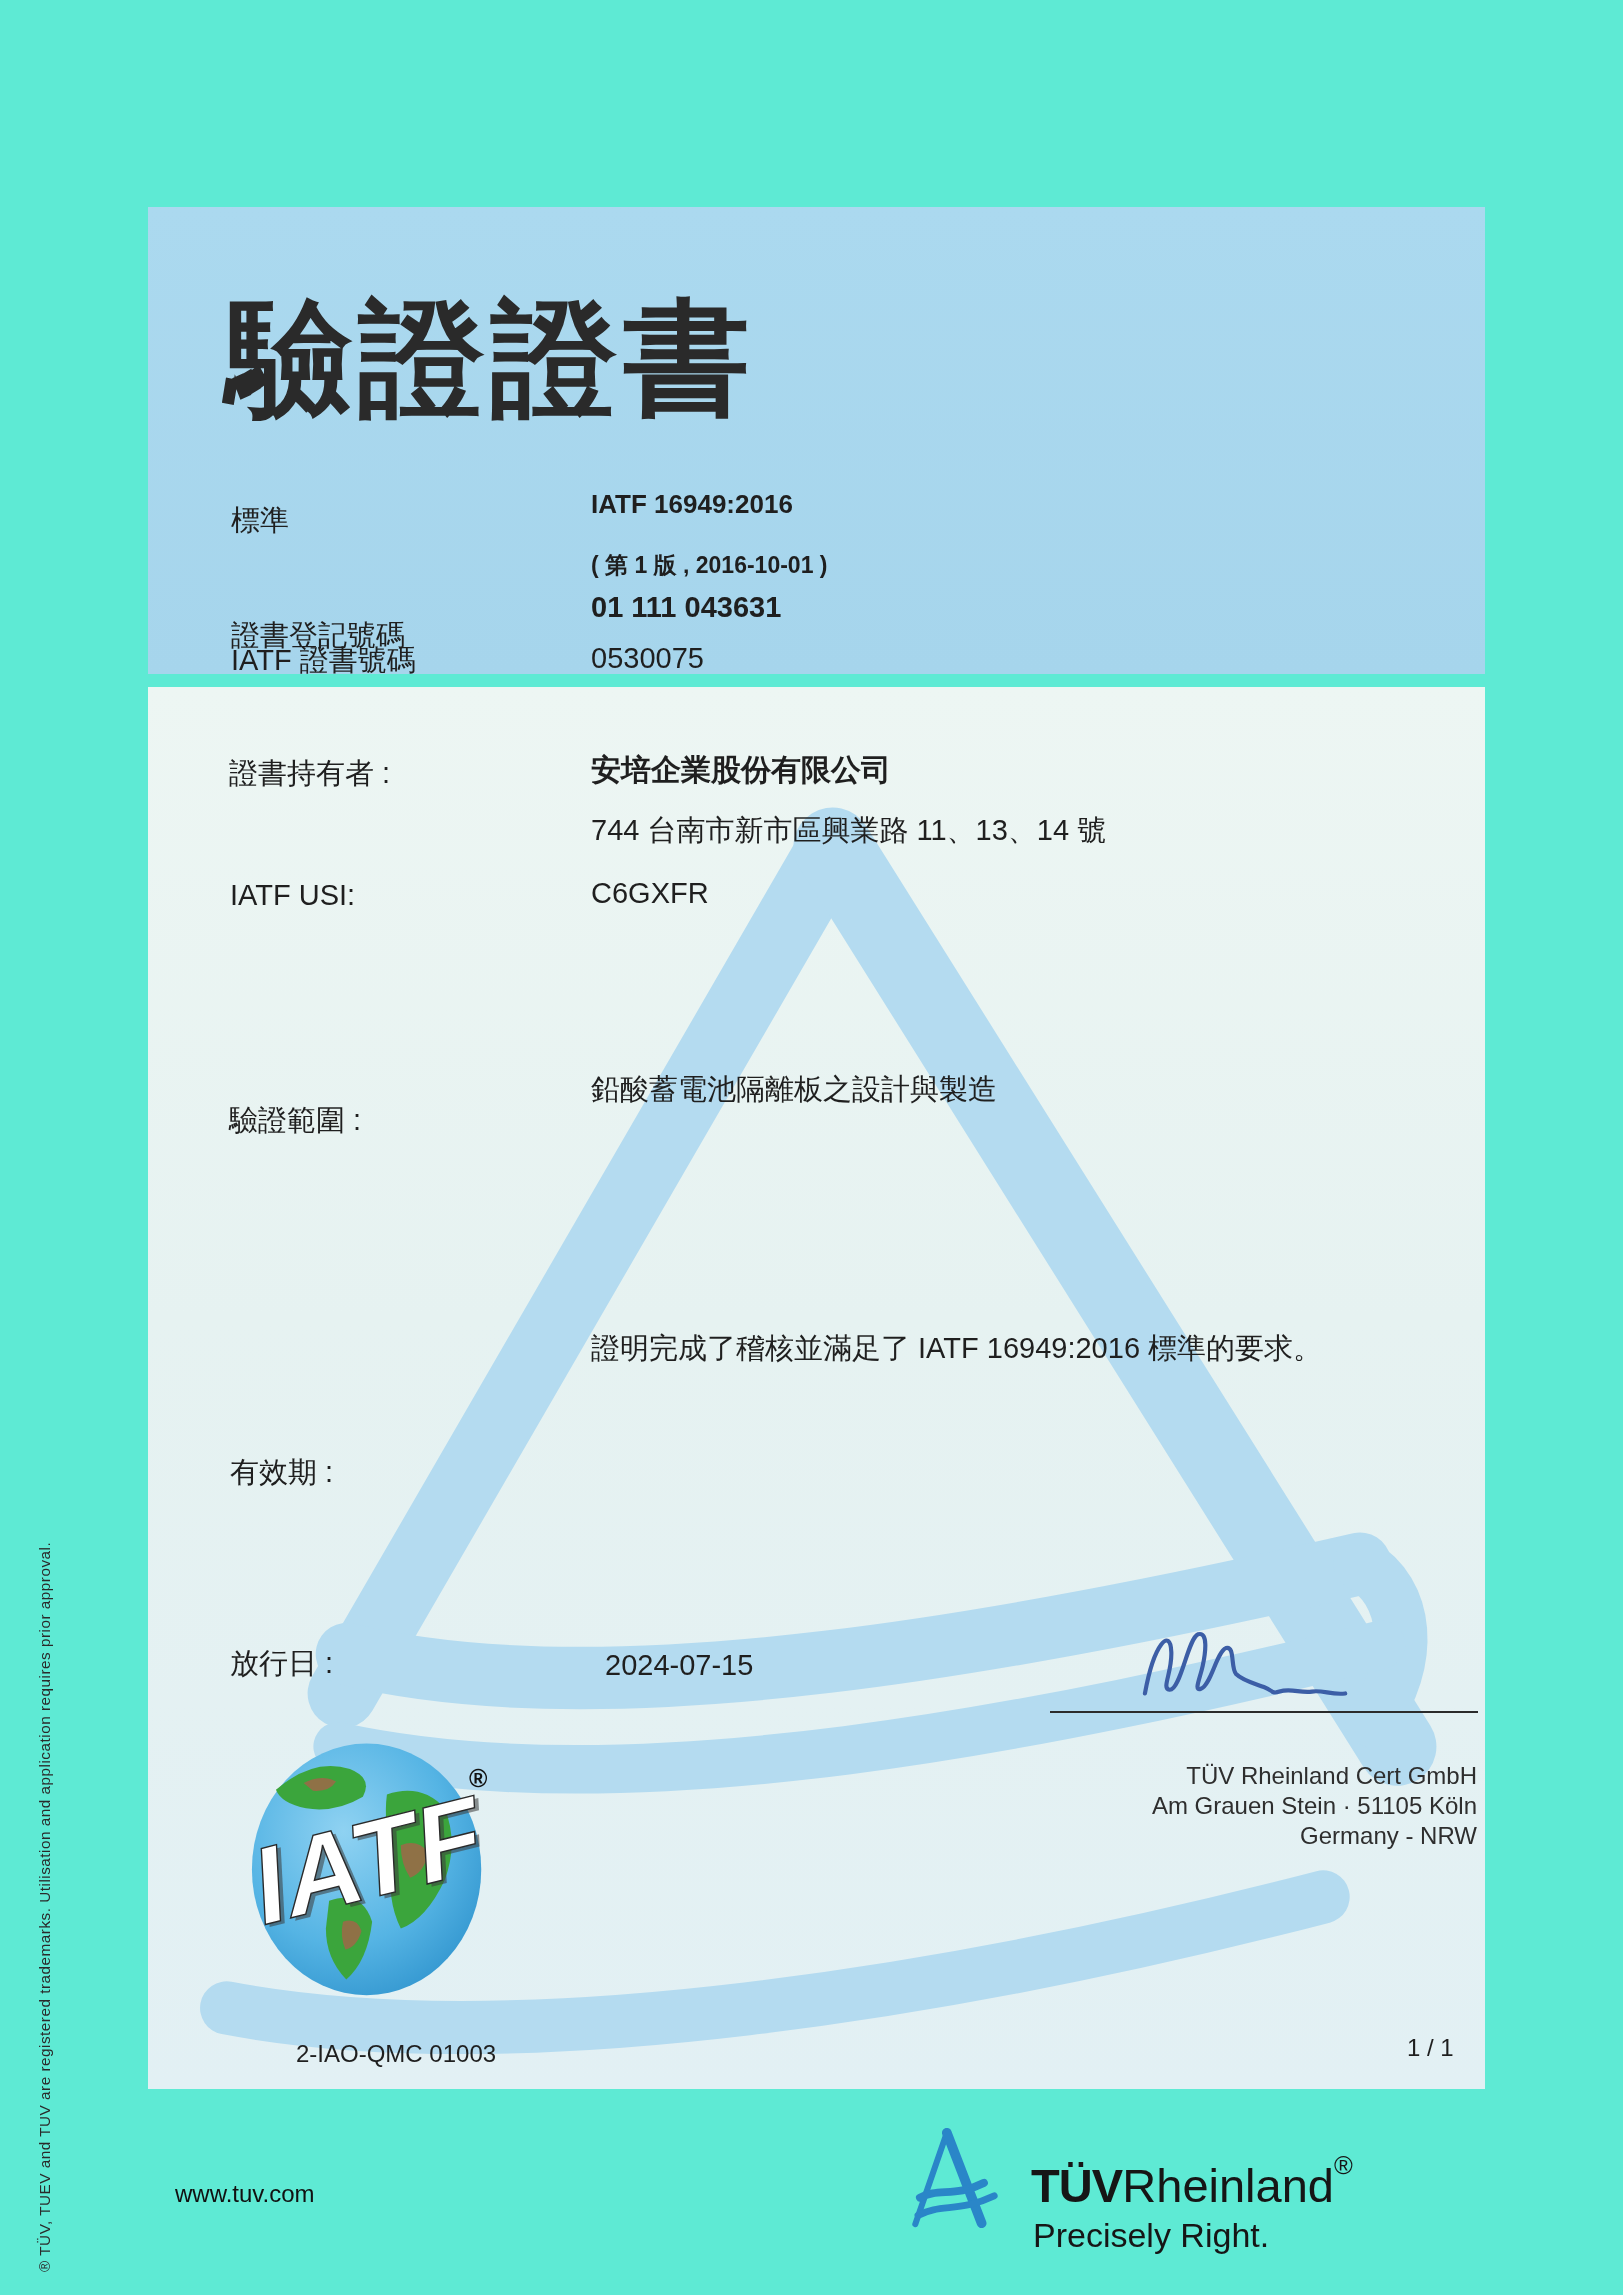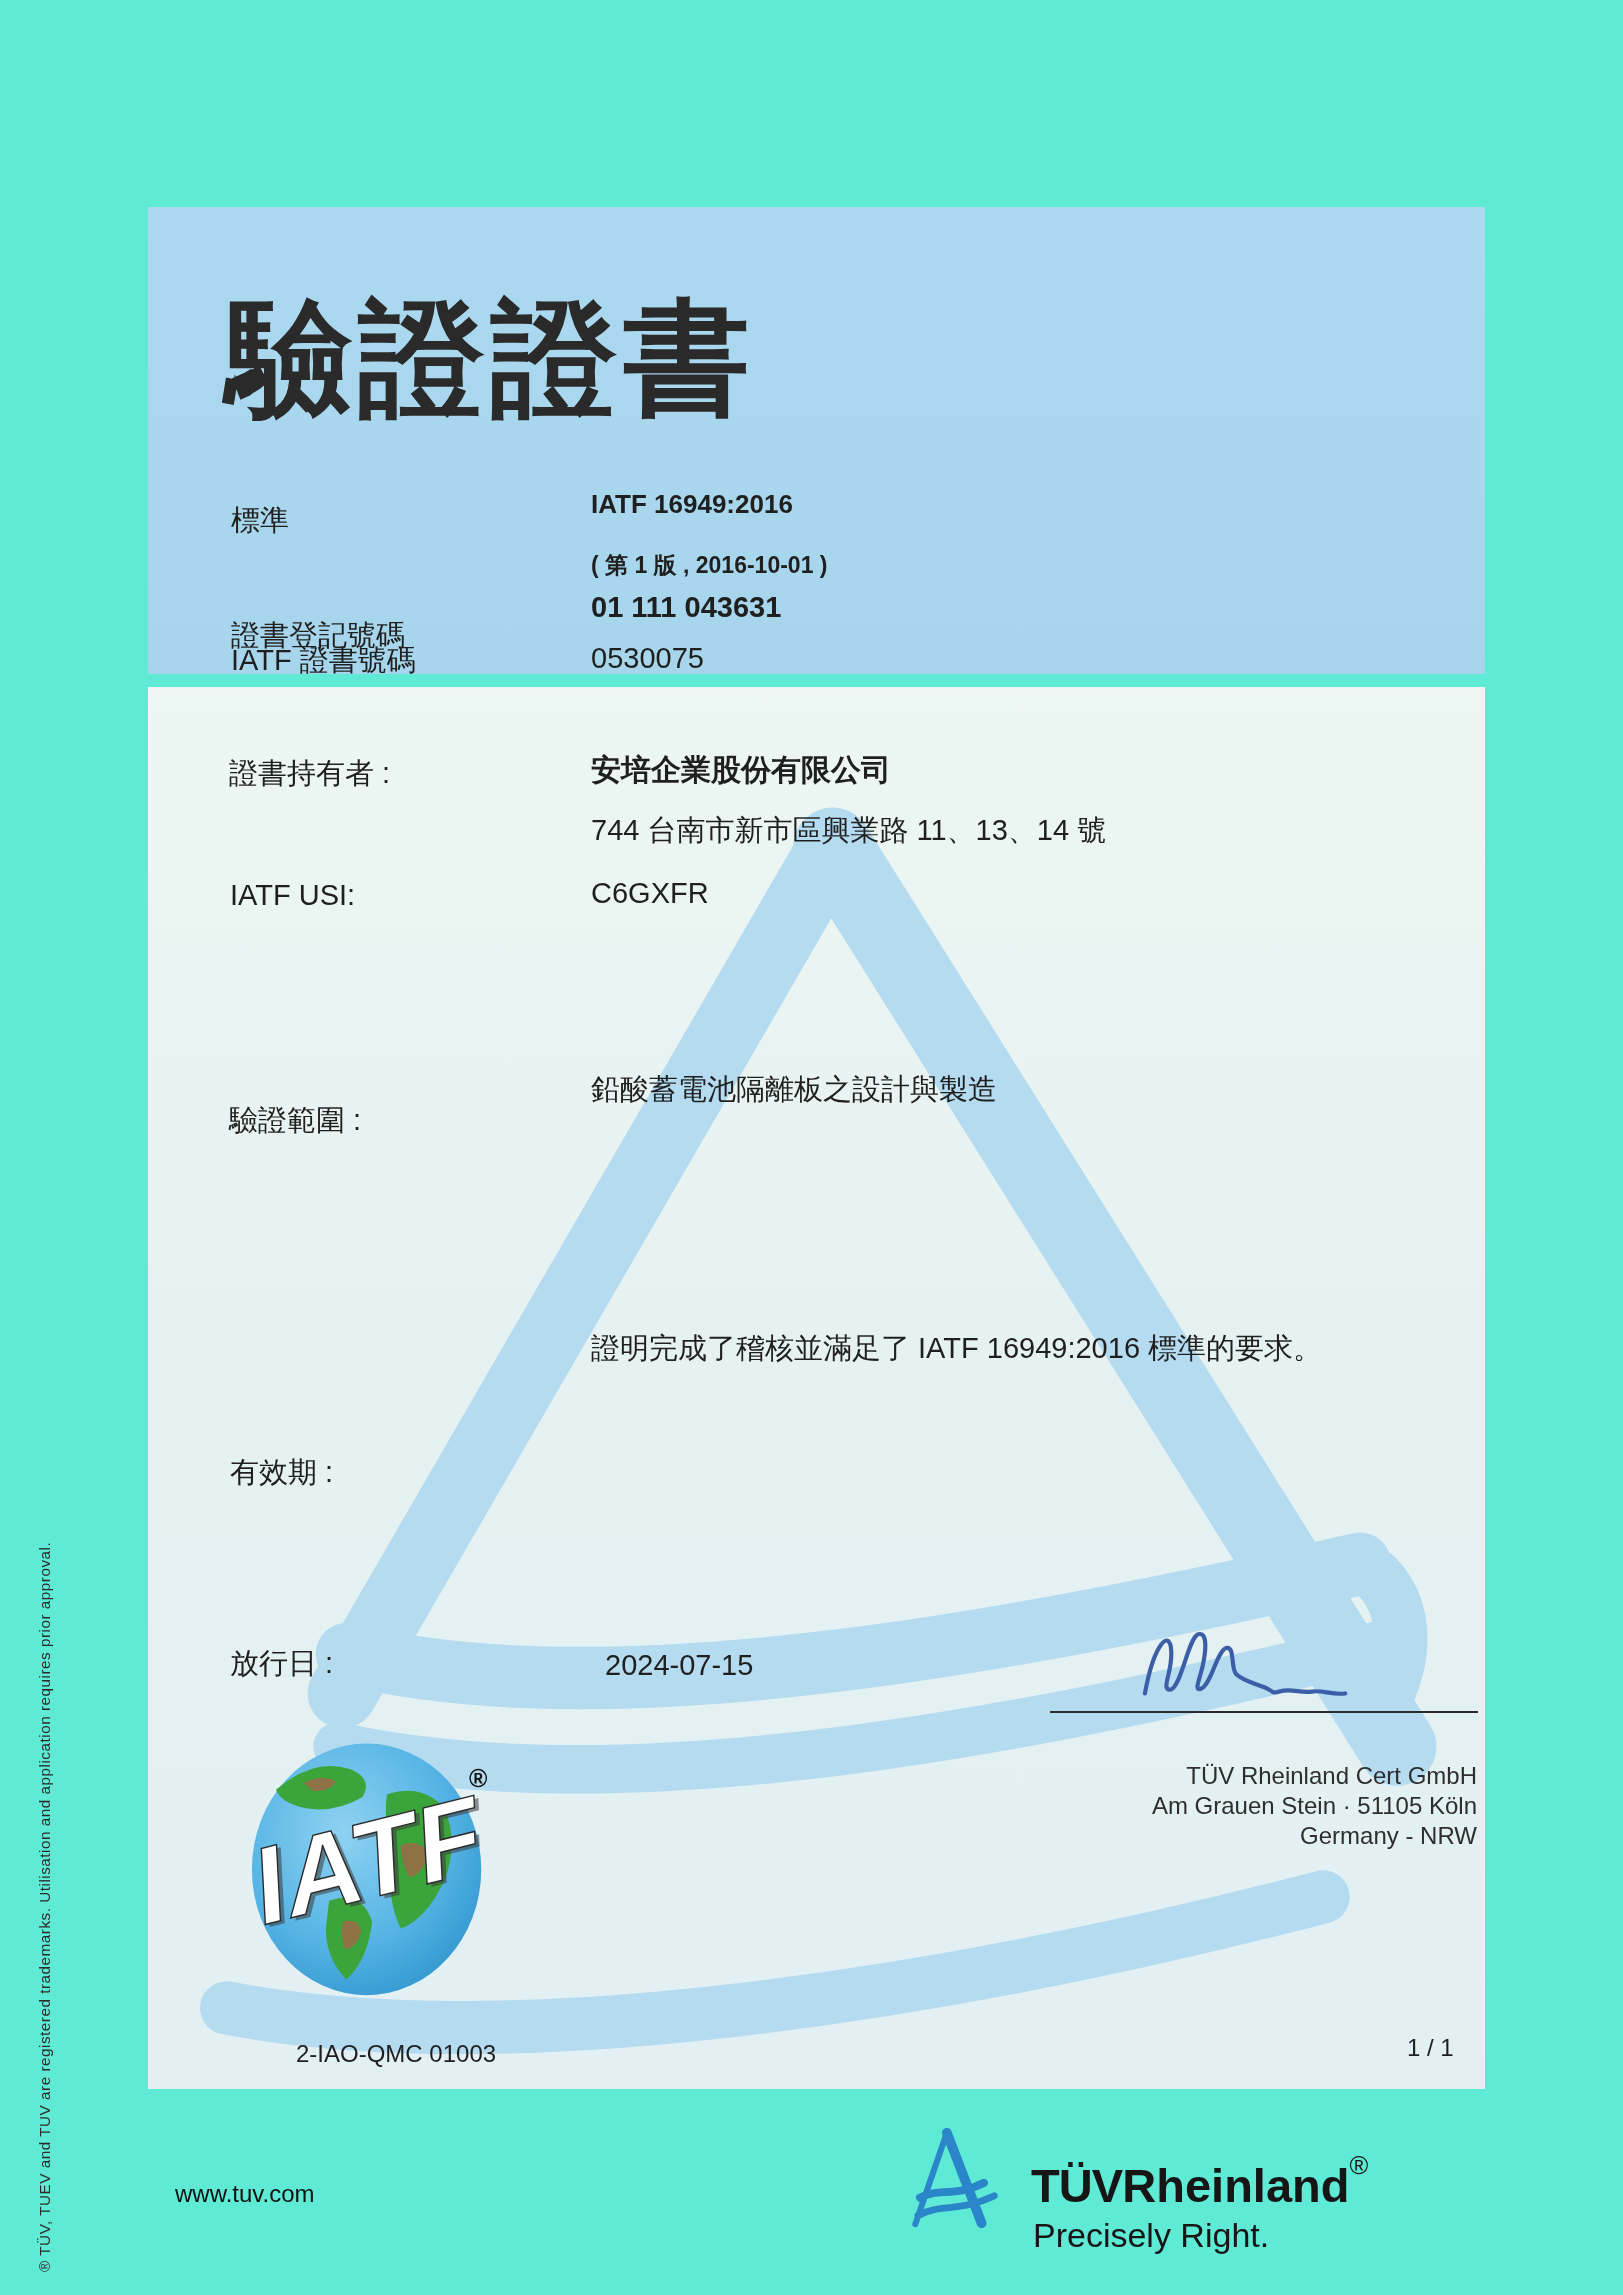--- a/index.html
+++ b/index.html
@@ -38,21 +38,21 @@
   }
   .sig-line { left:1050px; top:1711px; width:428px; height:2.3px; background:#2b2b2b; }
 
   .iatf-code { left:296px; top:2040px; font-size:24px; color:#1f1f1f; }
   .page-indicator { left:1407px; top:2034px; font-size:24px; color:#1f1f1f; }
 
   .website { left:175px; top:2180px; font-size:24px; color:#111; }
 
   .brand { left:1031px; top:2153px; font-size:47px; color:#161616; white-space:nowrap; line-height:1; }
   .brand .tuv { font-weight:bold; letter-spacing:-0.9px; }
-  .brand .rheinland { font-weight:bold; }
+  .brand .rheinland { font-weight:normal; }
   .brand .reg { font-size:25.5px; vertical-align:28px; }
   .tagline { left:1033px; top:2216px; font-size:34px; color:#161616; white-space:nowrap; }
 
   .sidebar-note {
     left:36px; top:2272px; transform:rotate(-90deg); transform-origin:0 0;
     font-size:15.3px; color:#2a2a2a; white-space:nowrap; letter-spacing:0.5px;
   }
   .reg-mark-iatf { left:469px; top:1764px; font-size:25px; color:#111; font-weight:bold; }
 </style>
 </head>

